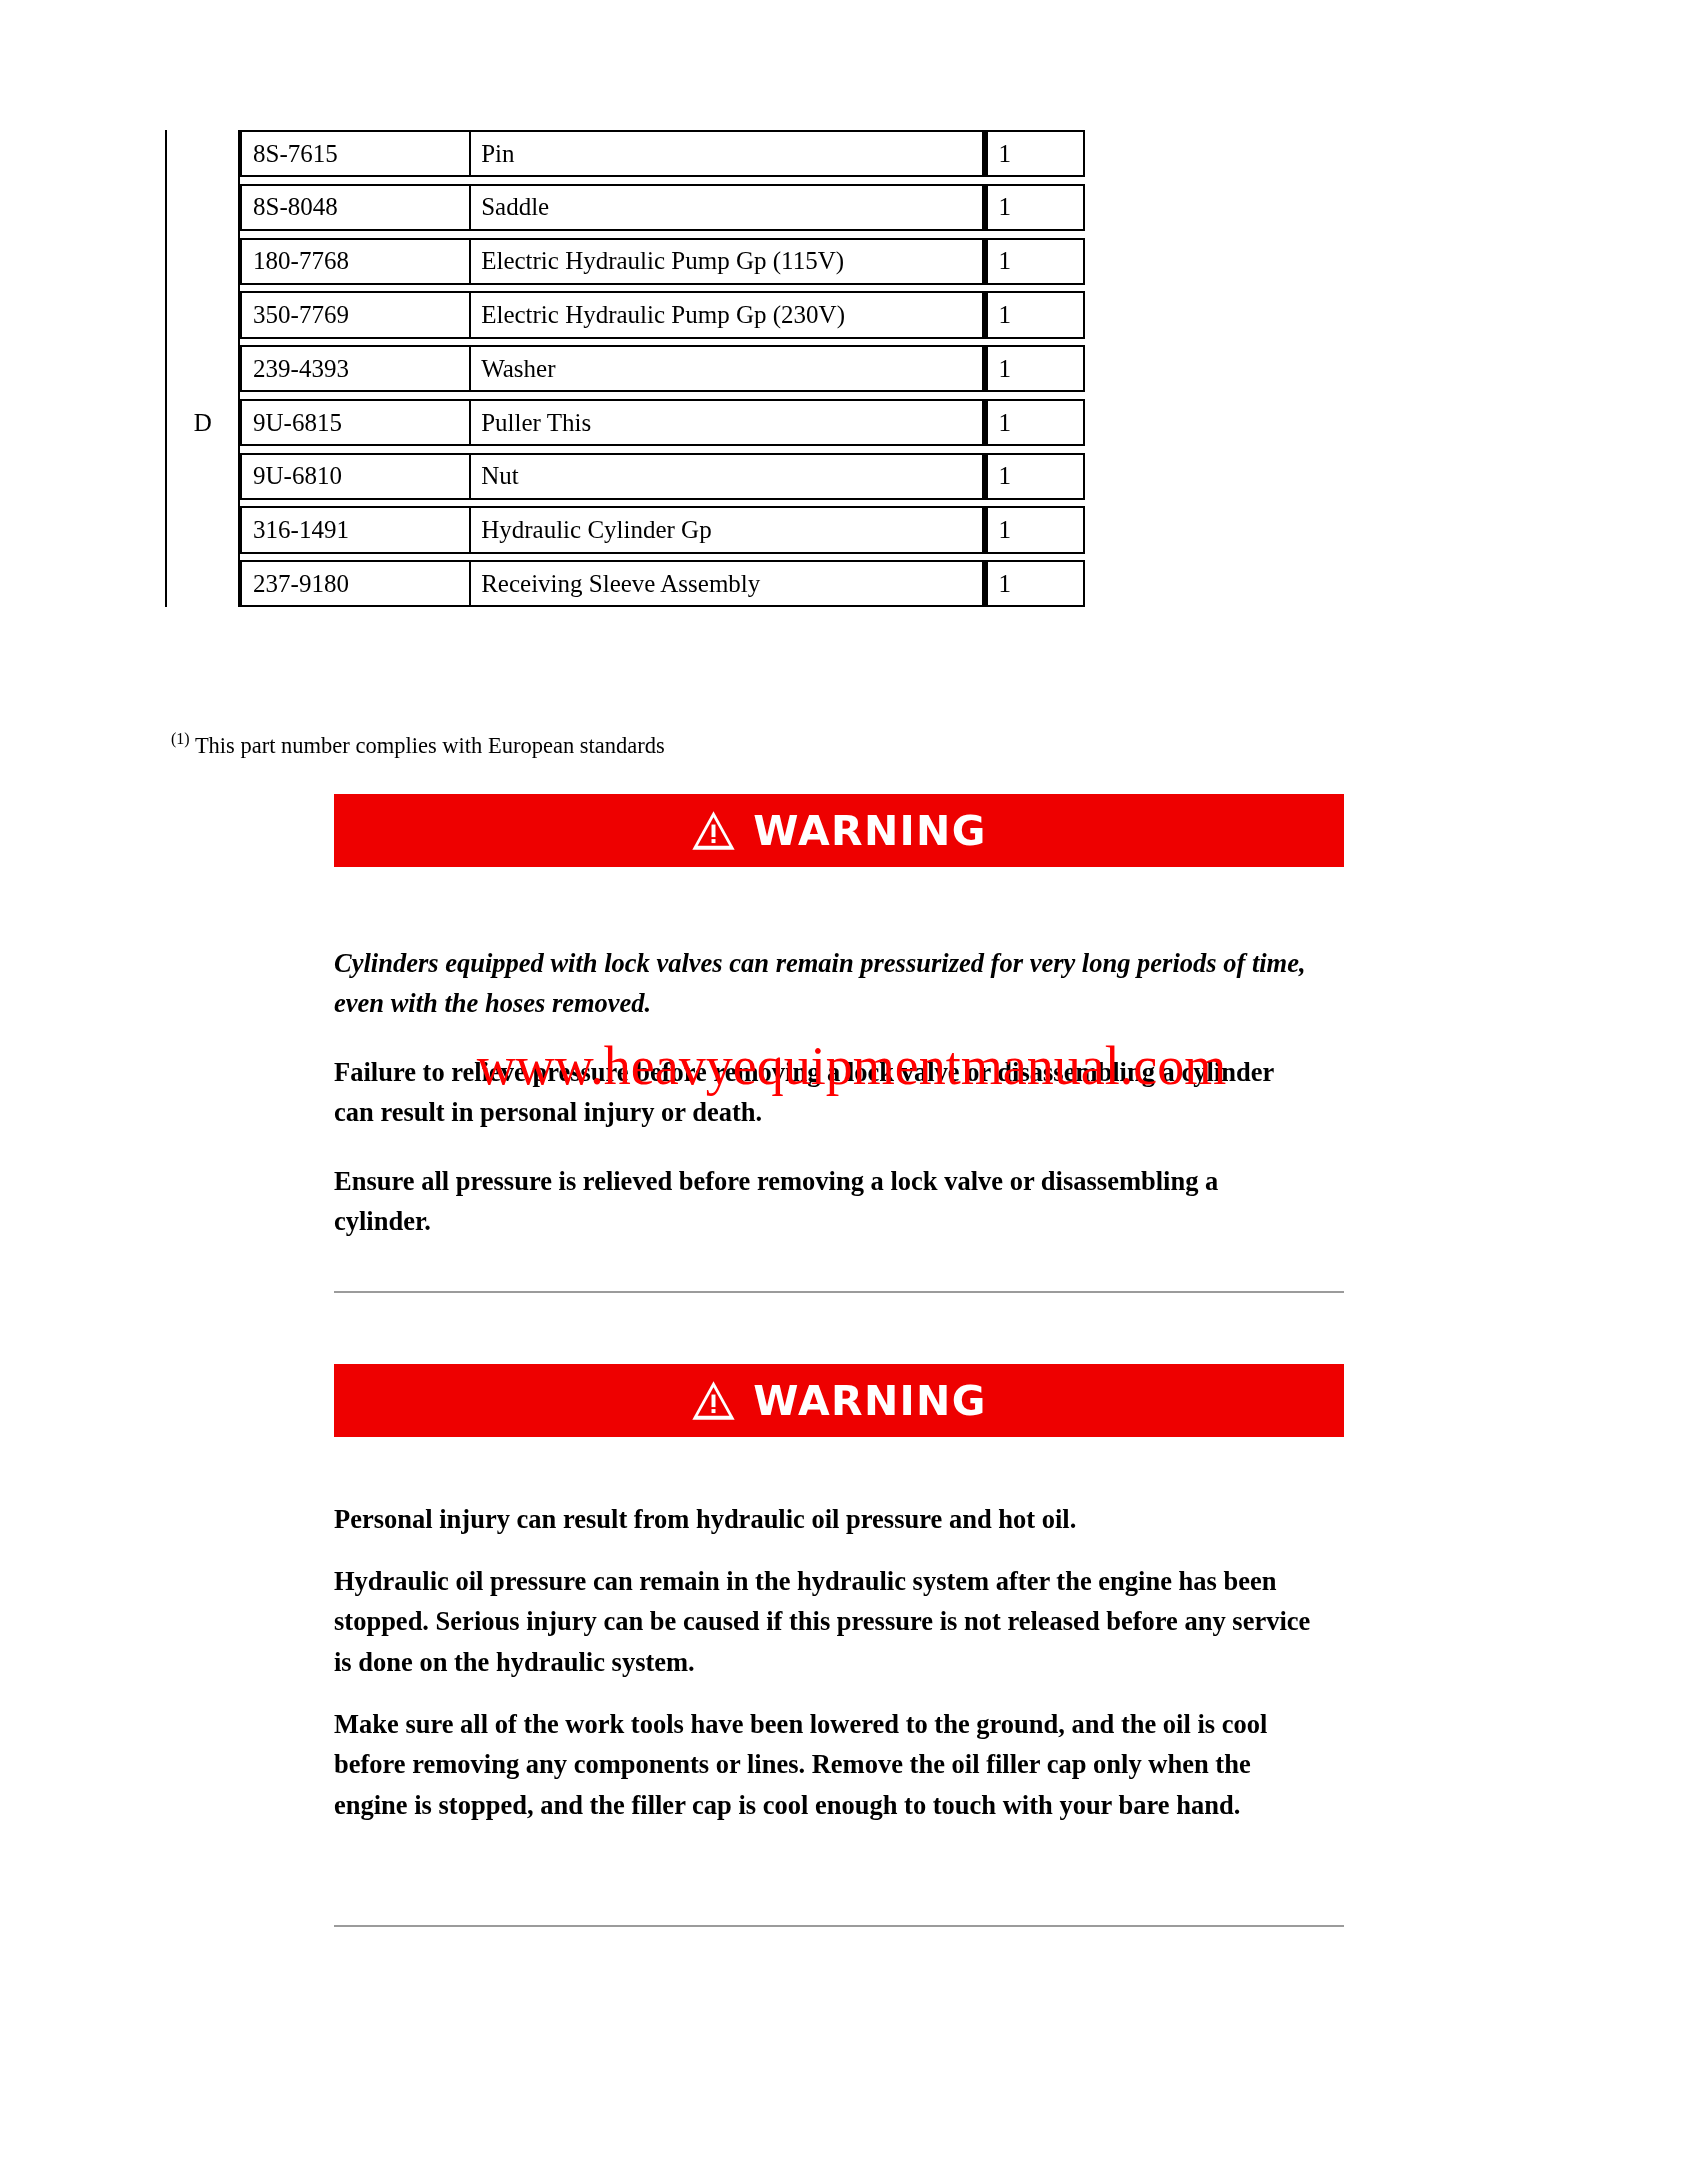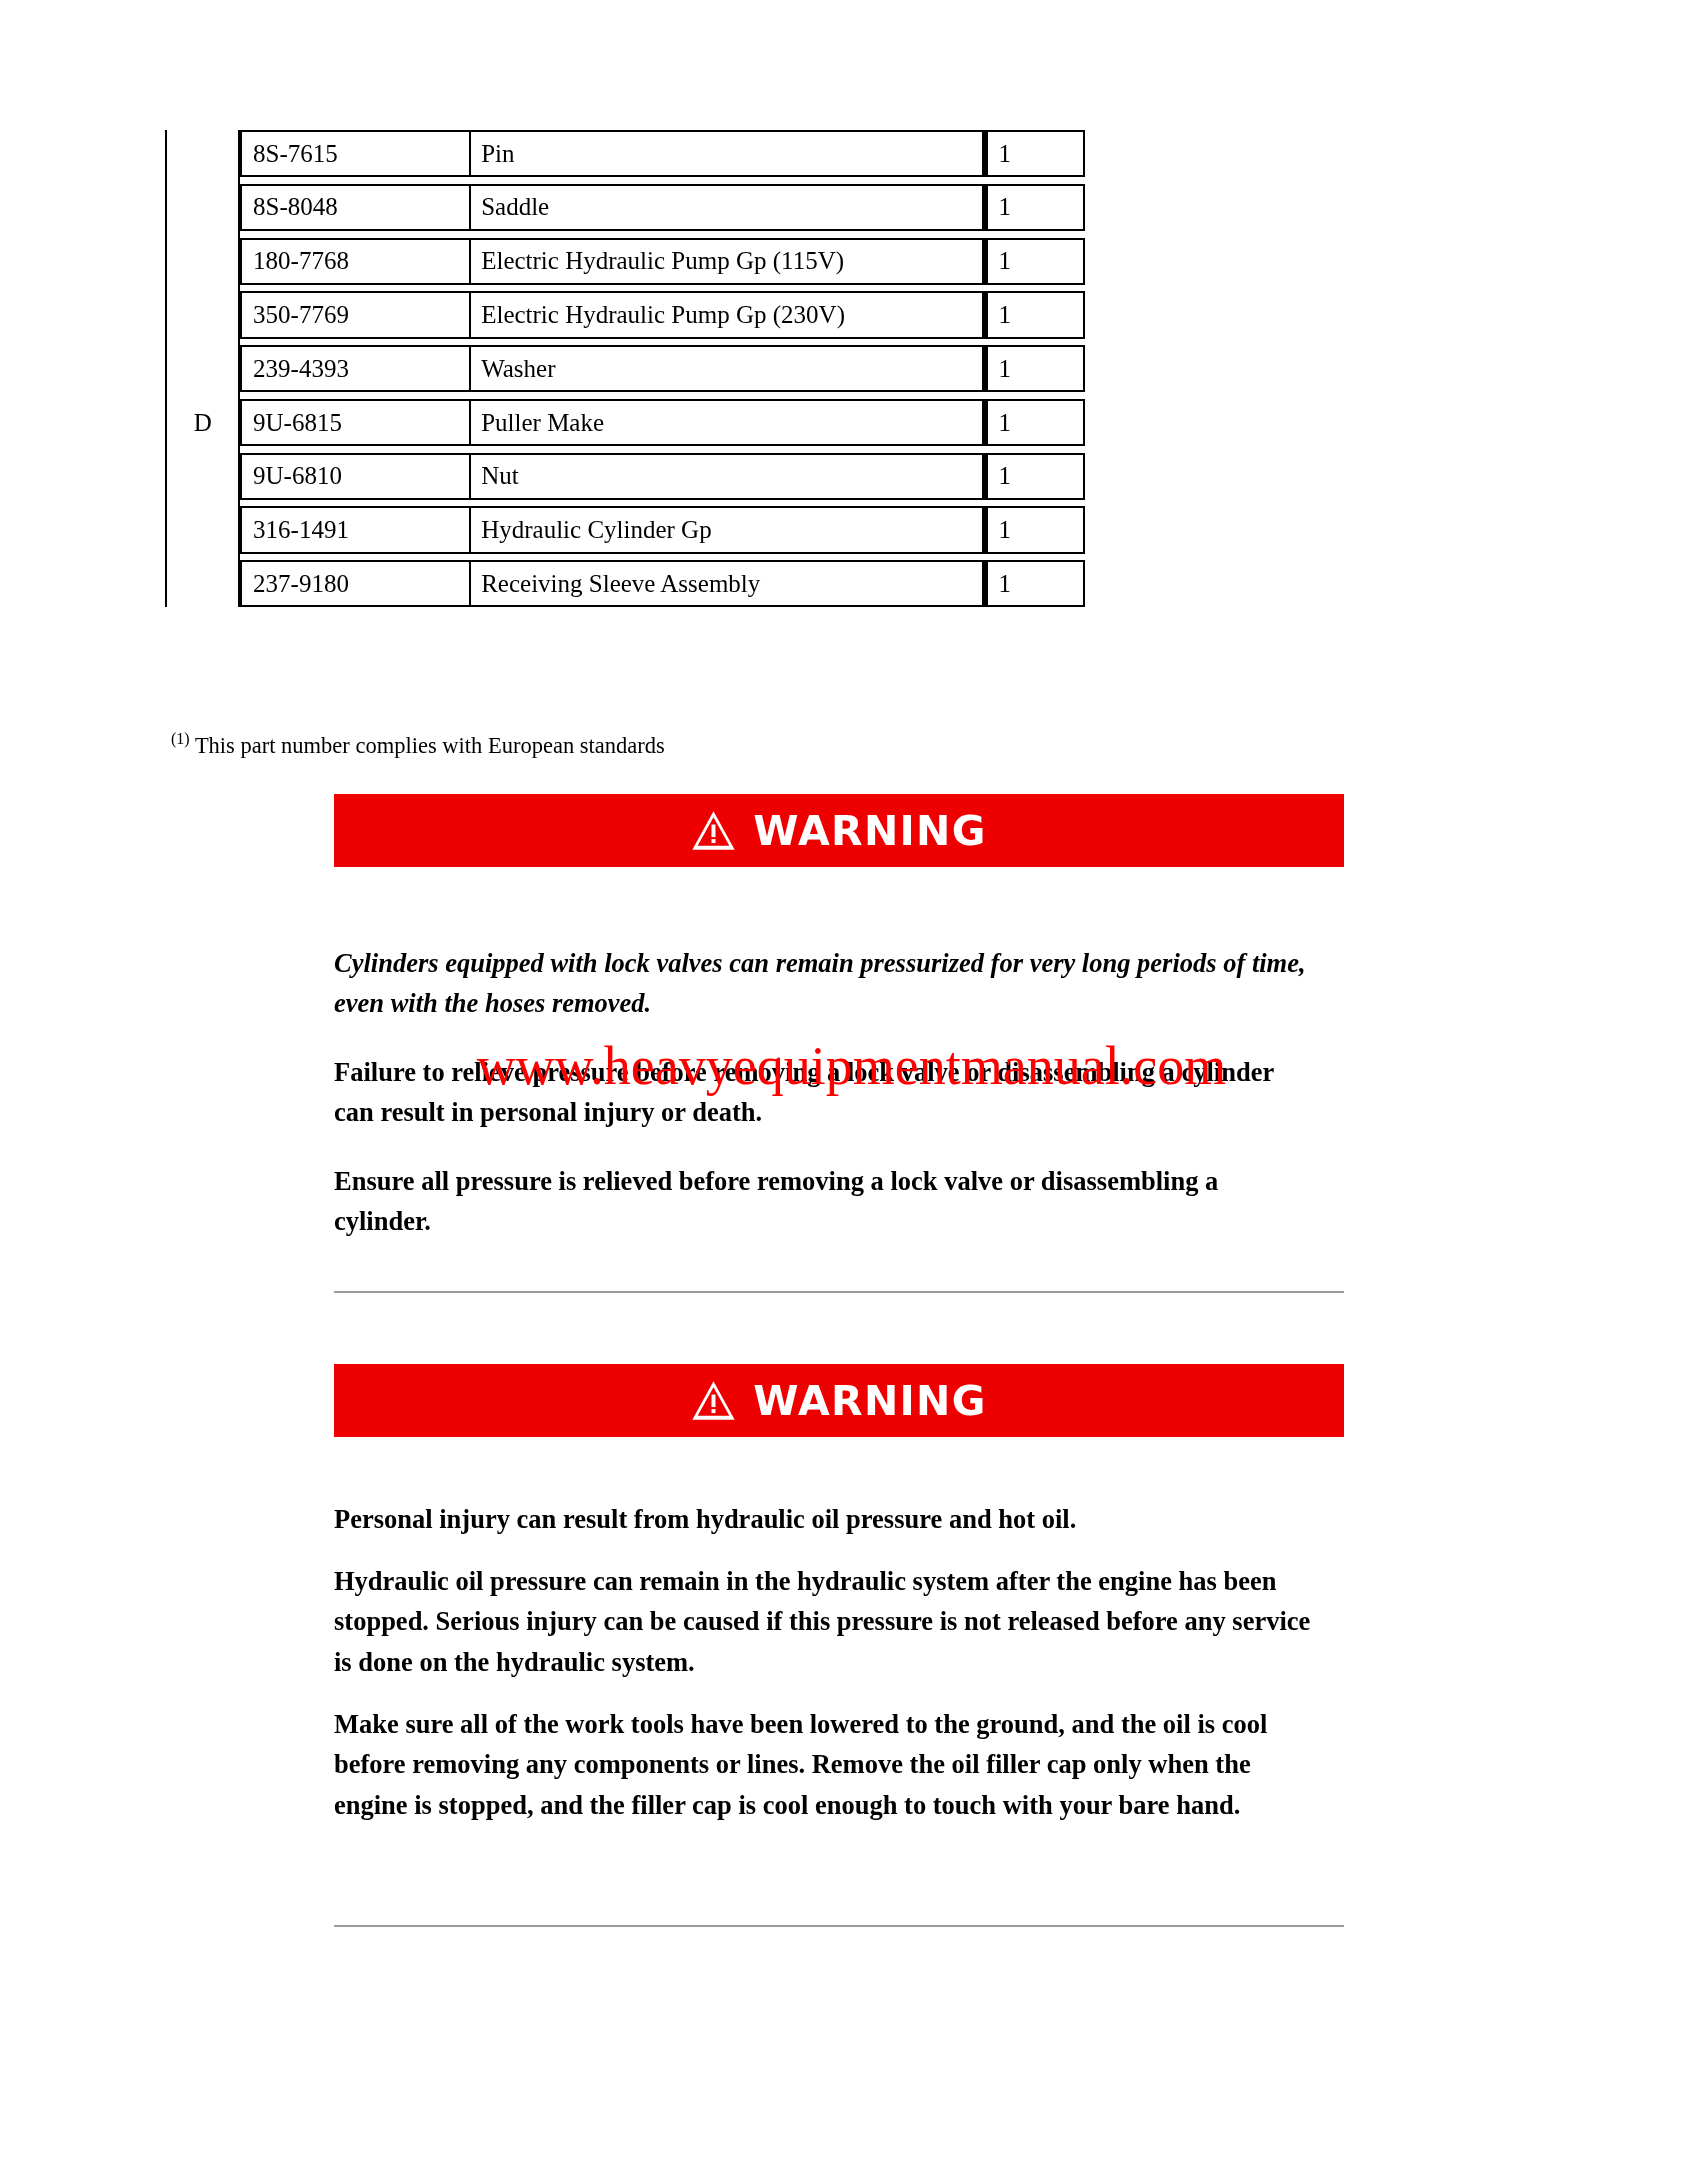--- a/index.html
+++ b/index.html
@@ -218,21 +218,21 @@
         <td class="col-desc">Washer</td>
         <td class="col-qty">1</td>
       </tr>
       <tr class="gap-row">
         <td></td>
         <td></td>
         <td></td>
       </tr>
       <tr>
         <td class="col-part">9U-6815</td>
-        <td class="col-desc">Puller Make</td>
+        <td class="col-desc">Puller This</td>
         <td class="col-qty">1</td>
       </tr>
       <tr class="gap-row">
         <td></td>
         <td></td>
         <td></td>
       </tr>
       <tr>
         <td class="col-part">9U-6810</td>
         <td class="col-desc">Nut</td>

